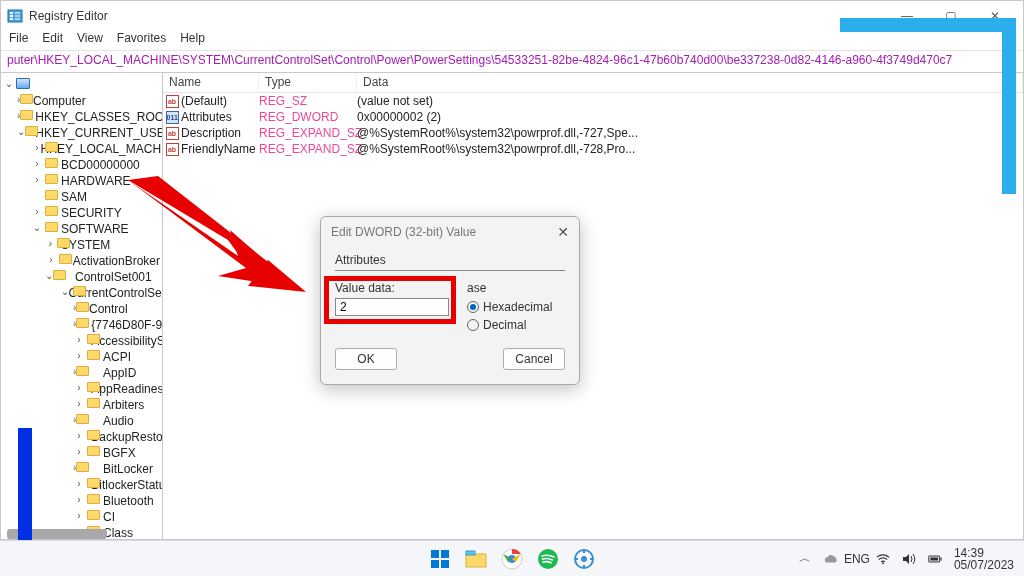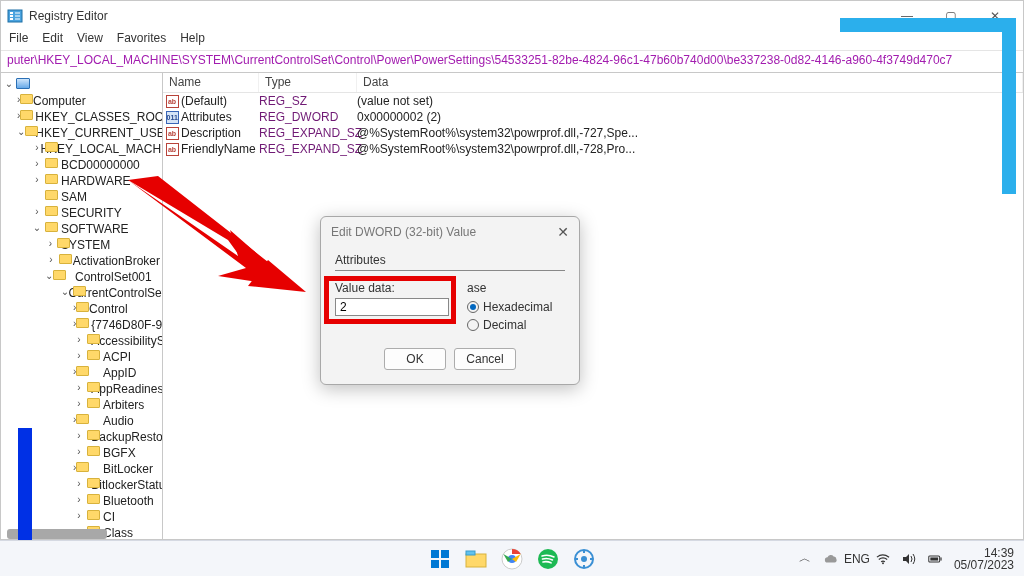--- a/index.html
+++ b/index.html
@@ -24,50 +24,50 @@
   .pc-ic { width:14px; height:11px; border:1px solid #2a6fb5; background:linear-gradient(#cfe5fb,#66a9e9); border-radius:1px;}
   .hscroll { position:absolute; bottom:0; left:6px; width:100px; height:10px; background:#a8a8a8; border-radius:3px;}
   .list { flex:1; background:#fff; position:relative; }
   .lhead { display:flex; height:20px; border-bottom:1px solid #e5e5e5; color:#444;}
   .lhead div { padding:2px 6px; border-right:1px solid #f0f0f0;}
   .c-name{width:96px;} .c-type{width:98px;} .c-data{flex:1;}
   .lrow { display:flex; height:16px; align-items:center; }
   .lrow .ic{width:18px;display:flex;align-items:center;justify-content:center;}
   .reg-sz-ic { width:13px;height:13px;border:1px solid #b8433a;background:#fff;color:#b8433a;font-size:7px;font-weight:bold;text-align:center;line-height:12px;}
   .reg-bin-ic{ width:13px;height:13px;border:1px solid #3a66b8;background:#d5e4f7;color:#2a4b8f;font-size:7px;font-weight:bold;text-align:center;line-height:12px;}
-  .lrow .n{width:78px;color:#222;} .lrow .t{width:98px;color:#701a75;} .lrow .d{flex:1;color:#222;white-space:nowrap;overflow:hidden;}
+  .lrow .n{width:78px;color:#222;} .lrow .t{width:98px;color:#ec4899;} .lrow .d{flex:1;color:#222;white-space:nowrap;overflow:hidden;}
 
   
   .dialog { position:absolute; left:320px; top:216px; width:260px; background:#f3f3f3; border:1px solid #a8a8a8; border-radius:6px; box-shadow:0 4px 18px rgba(0,0,0,.25);}
   .dlg-title { display:flex; align-items:center; height:30px; padding:0 10px; color:#777;}
   .dlg-title .x{margin-left:auto;font-size:14px;color:#555;}
   .dlg-body { padding:4px 14px 14px 14px; }
   .dlg-body .fld-lbl{color:#333;margin-bottom:3px;}
   .vn-val { border-bottom:1px solid #888; padding:2px 0 3px 0; color:#333; margin-bottom:10px;}
   .vd-row { display:flex; gap:18px; align-items:flex-start;}
   .vd-input { width:114px; height:18px; border:1px solid #888; background:#fff; padding:1px 4px; }
   .base-col { flex:1; }
   .radio-row { display:flex; align-items:center; gap:4px; color:#333; height:18px;}
   .radio{width:12px;height:12px;border:1px solid #666;border-radius:50%;display:flex;align-items:center;justify-content:center;}
   .radio.sel::after{content:"";width:6px;height:6px;background:#0067c0;border-radius:50%;}
-  .dlg-btns { display:flex; justify-content:center; gap:8px; margin-top:14px;}
+  .dlg-btns { display:flex; justify-content:space-between; gap:8px; margin-top:14px;}
   .dlg-btn { width:62px; height:22px; border:1px solid #acacac; background:#fdfdfd; border-radius:3px; text-align:center; line-height:20px; color:#333;}
 
   
   .red-arrow { position:absolute; left:118px; top:170px; }
   .red-box { position:absolute; border:5px solid #e60000; }
   .cyan-corner-tr { position:absolute; right:8px; top:18px; width:176px; height:176px; border-top:14px solid #2bafec; border-right:14px solid #2bafec;}
   .blue-corner-bl { position:absolute; left:18px; bottom:18px; width:46px; height:130px; border-left:14px solid #0030e5; border-bottom:14px solid #0030e5;}
 
   
   .taskbar { position:absolute; bottom:0; left:0; right:0; height:36px; background:#f4f6fa; border-top:1px solid #d5d9e2; display:flex; align-items:center; }
   .tb-center { position:absolute; left:50%; transform:translateX(-50%); display:flex; gap:10px; }
   .tb-ic { width:26px;height:26px;border-radius:4px;display:flex;align-items:center;justify-content:center;}
   .tb-right { margin-left:auto; display:flex; align-items:center; gap:12px; padding-right:10px; color:#333;}
-  .tb-clock { text-align:right; font-size:11px; line-height:12px;}
+  .tb-clock { font-size:11px; line-height:12px;}
   .sys-ic { width:14px; height:14px; display:flex; align-items:center; justify-content:center; color:#333;}
 </style>
 </head>
 <body>
 
 <div class="window">
   <div class="titlebar">
     <svg class="titlebar-icon" viewBox="0 0 16 16">
         <rect x="1" y="2" width="14" height="12" fill="#4aa3df" stroke="#1d6fa5"></rect>
         <rect x="3" y="4" width="3" height="2" fill="#fff"></rect>

